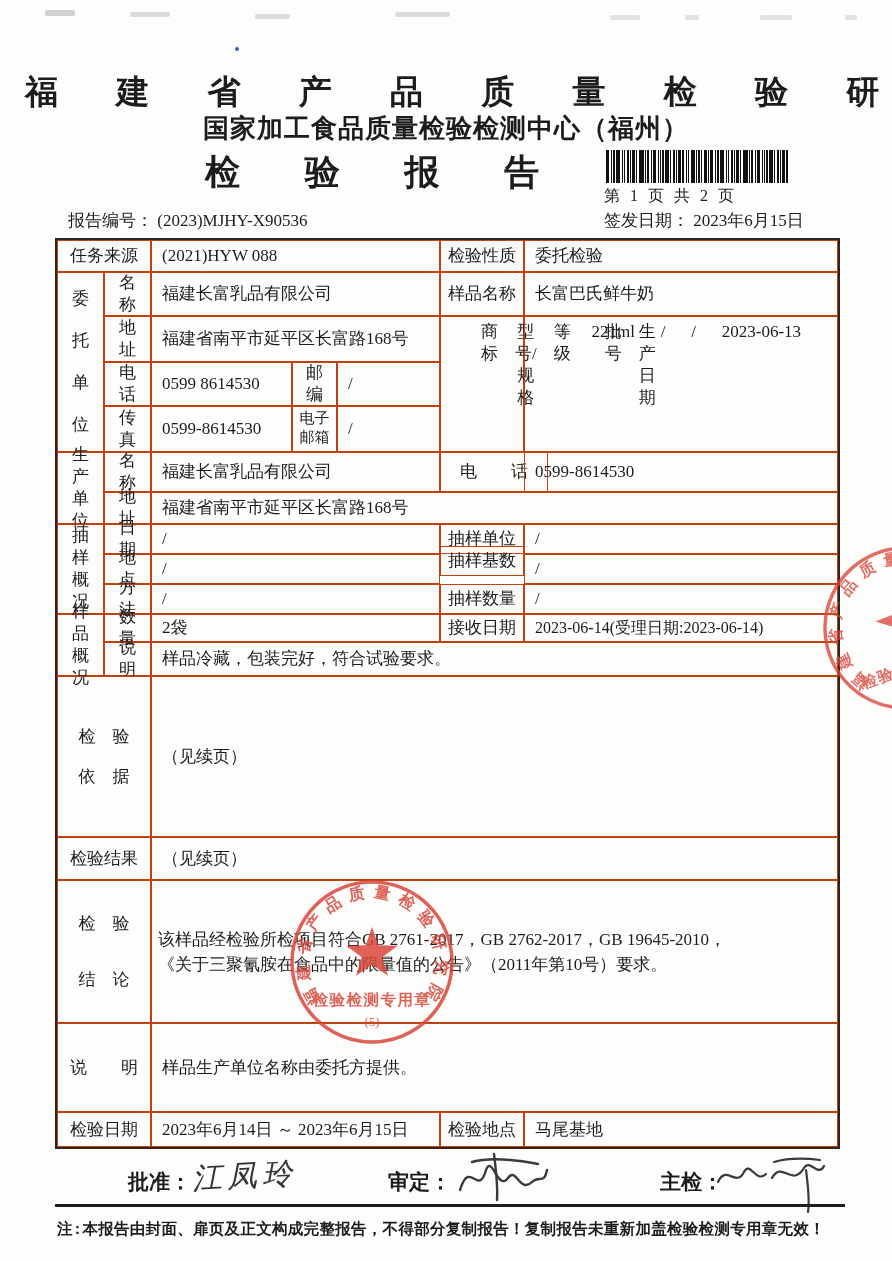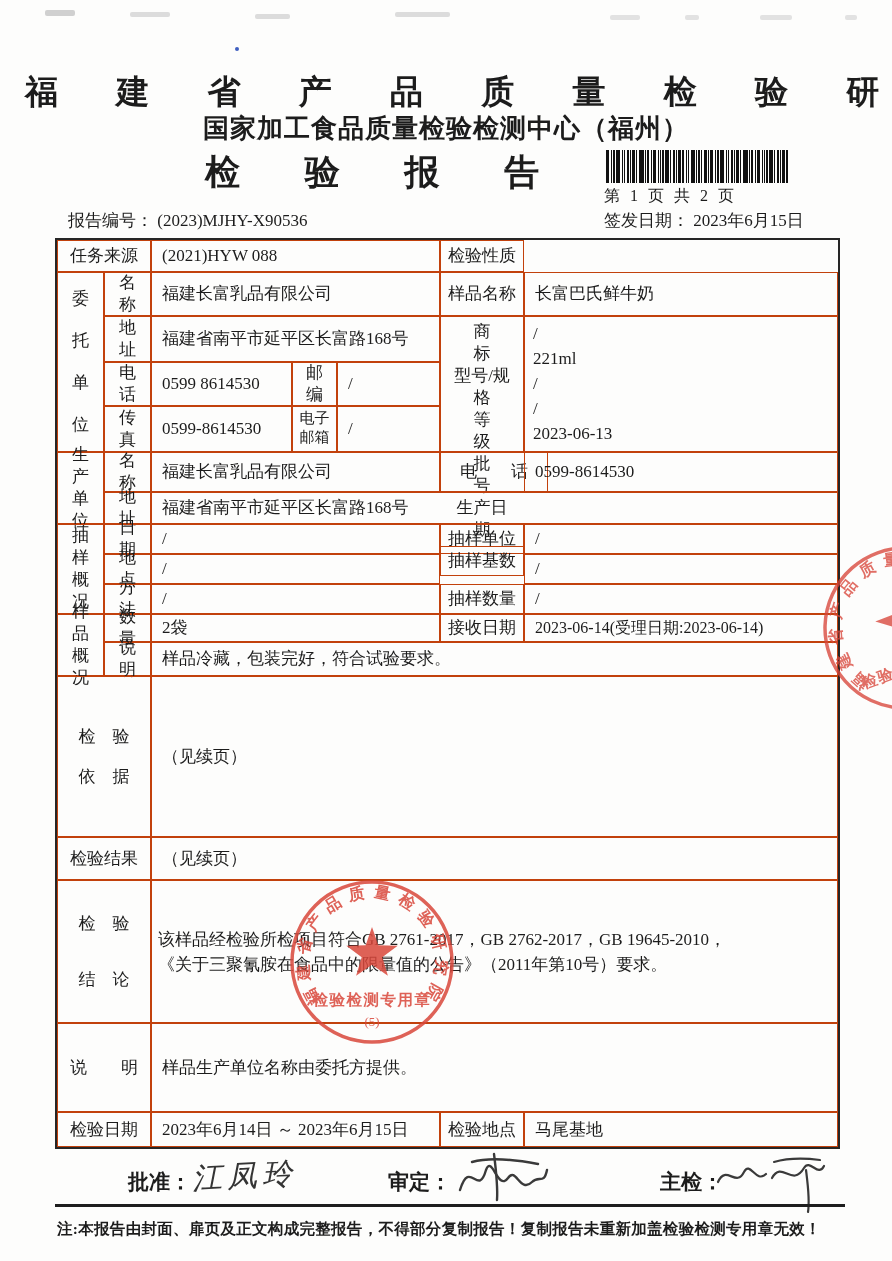--- a/index.html
+++ b/index.html
@@ -24,33 +24,33 @@
   .speck{position:absolute;width:4px;height:4px;background:#3f5fc0;border-radius:50%;}
   
   .frame{left:55px;top:238px;width:785px;height:911px;border:2px solid #262626;box-sizing:border-box;}
   .c{position:absolute;border:1px solid #c2410c;box-sizing:border-box;
     display:flex;align-items:center;font-size:17px;white-space:pre-line;line-height:22px;}
   .lbl{justify-content:center;text-align:center;padding:0 6px;}
   .val{justify-content:flex-start;text-align:left;padding:0 10px;}
   .vgroup{line-height:42px;}
   .big2{line-height:40px;}
   .big2c{line-height:56px;}
-  .stack{flex-direction:column;align-items:stretch;justify-content:space-around;padding:4px 8px;}
+  .stack{flex-direction:row;align-items:stretch;justify-content:space-around;padding:4px 23px;}
   .stack span{display:block;}
   .stack.lbls span{text-align:center;}
   .stack.vals span{text-align:left;}
   .multiline{flex-direction:column;align-items:stretch;justify-content:center;padding:0 6px;line-height:25px;}
   .small{font-size:15px;line-height:19px;font-family:Liberation Mono, monospace;}
   
   .sig-label{font-size:21px;font-weight:700;}
   .hand{font-size:30px;letter-spacing:5px;color:#343434;transform:rotate(-3deg);font-style:italic;}
   .scribble{position:absolute;}
   
   .rule{left:55px;top:1204px;width:790px;height:3px;background:#1e1e1e;}
-  .foot-note{top:1219px;left:57px;width:800px;font-size:15.5px;font-weight:700;letter-spacing:.3px;}
+  .foot-note{top:1219px;left:57px;width:800px;font-size:15.5px;font-weight:700;letter-spacing:.3px;font-family:Liberation Mono, monospace;}
   
   .stamp{position:absolute;width:176px;height:176px;}
   .stamp text{font-family:"Liberation Serif","DejaVu Serif",serif;}
 </style>
 </head>
 <body>
 
 <div class="page">
 
   <div class="dash" style="left:45px;top:10px;width:30px;height:6px;background:#d0d0d0;"></div>
@@ -73,20 +73,21 @@
 
   <div class="abs page-info">第 1 页  共 2 页</div>
   <div class="abs report-no">报告编号： (2023)MJHY-X90536</div>
   <div class="abs issue-date">签发日期： 2023年6月15日</div>
 
   <div class="abs frame"></div>
 
   <div class="c lbl" style="left:57px;top:240px;width:94px;height:32px">任务来源</div>
   <div class="c val" style="left:151px;top:240px;width:289px;height:32px">(2021)HYW 088</div>
   <div class="c lbl" style="left:440px;top:240px;width:84px;height:32px">检验性质</div>
+  <div class="c val" style="left:524px;top:240px;width:314px;height:32px">委托检验</div>
 
   <div class="c lbl vgroup" style="left:57px;top:272px;width:47px;height:180px">委
 托
 单
 位</div>
   <div class="c lbl" style="left:104px;top:272px;width:47px;height:44px">名称</div>
   <div class="c val" style="left:151px;top:272px;width:289px;height:44px">福建长富乳品有限公司</div>
   <div class="c lbl" style="left:104px;top:316px;width:47px;height:46px">地址</div>
   <div class="c val" style="left:151px;top:316px;width:289px;height:46px">福建省南平市延平区长富路168号</div>
   <div class="c lbl" style="left:104px;top:362px;width:47px;height:44px">电话</div>

